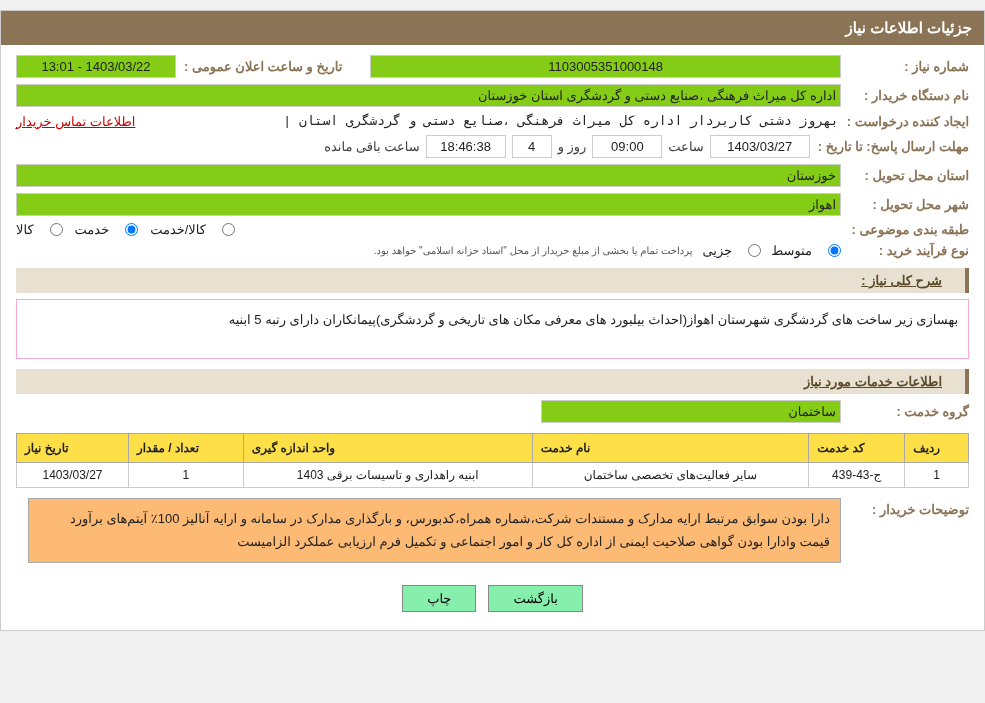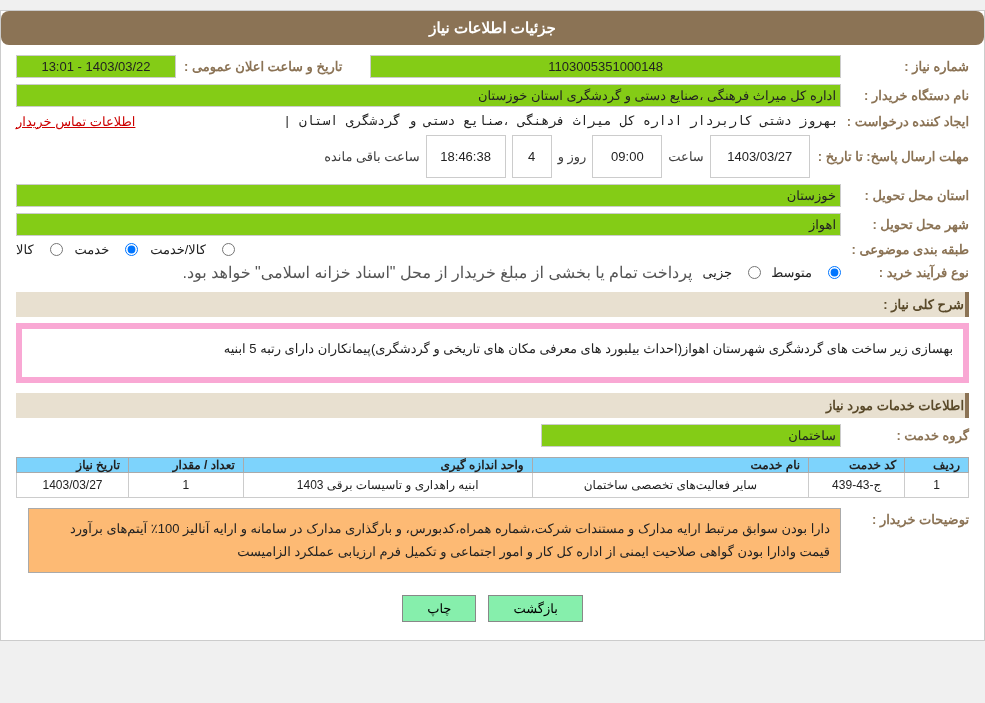--- a/index.html
+++ b/index.html
@@ -12,25 +12,23 @@
     }
     .page-wrapper {
       max-width: 985px;
       margin: 10px auto;
       background: #fff;
       border: 1px solid #ccc;
     }
     .page-header {
       background: #8B7355;
       color: #fff;
-      text-align: center;
       padding: 8px 12px;
       font-size: 15px;
       font-weight: bold;
-      border-radius: 8px;
     }
     .content {
       padding: 10px 15px;
     }
     .row {
       display: flex;
       align-items: center;
       margin-bottom: 6px;
       gap: 8px;
     }
@@ -54,21 +52,21 @@
       text-decoration: underline;
       cursor: pointer;
     }
     .date-row {
       display: flex;
       align-items: center;
       gap: 6px;
     }
     .date-box {
       border: 1px solid #ccc;
-      padding: 13px 8px;
+      padding: 3px 8px;
       background: #fff;
       min-height: 22px;
     }
     .small-label {
       white-space: nowrap;
       color: #404040;
     }
     .radio-group {
       display: flex;
       gap: 12px;
@@ -76,47 +74,48 @@
       flex: 1;
       justify-content: flex-end;
     }
     .radio-item {
       display: flex;
       align-items: center;
       gap: 16px;
     }
     .section-title {
       background: #e8e0d0;
-      padding: 5px 1px;
+      padding: 5px 23px;
       font-weight: bold;
       color: #5a4a2a;
       margin: 10px 0 6px 0;
       border-right: 4px solid #8B7355;
+      text-decoration: underline;
     }
     .description-box {
-      border: 6px solid #f9a8d4;
+      border: 1px solid #f9a8d4;
       padding: 8px 10px;
       background: #fff;
       text-align: right;
       line-height: 1.8;
       min-height: 60px;
     }
     .table-section {
       margin: 10px 0;
     }
     table {
       width: 100%;
       border-collapse: collapse;
       direction: rtl;
     }
     table th {
-      background: #7dd3fc;
+      background: #fde047;
       border: 1px solid #aaa;
-      padding: 0 8px;
-      text-align: right;
+      padding: 7px 8px;
+      text-align: left;
       font-size: 12px;
     }
     table td {
       border: 1px solid #ccc;
       padding: 5px 8px;
       text-align: center;
       background: #fff;
       font-size: 12px;
     }
     .buyer-notes {
@@ -139,21 +138,21 @@
       background: #86efac;
       cursor: pointer;
       font-size: 13px;
       font-family: Tahoma, Arial, sans-serif;
     }
     .inner-content {
       position: relative;
     }
     .note-text {
       color: #555;
-      font-size: 16px;
+      font-size: 10px;
     }
     .process-row {
       display: flex;
       align-items: center;
       gap: 10px;
       flex: 1;
       flex-wrap: wrap;
     }
   </style>
 </head>

